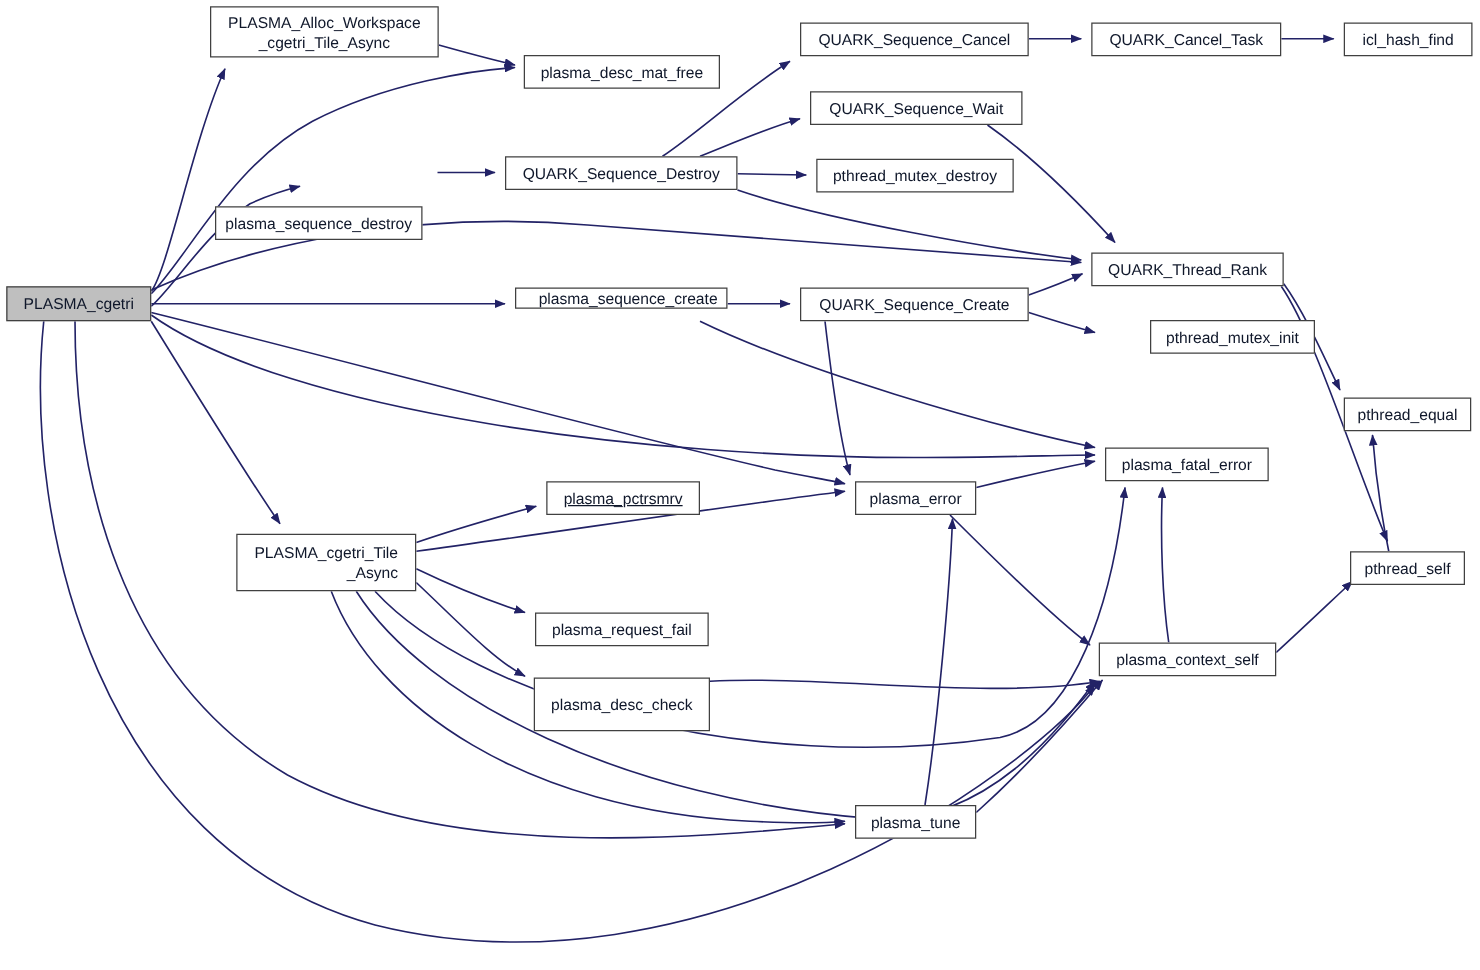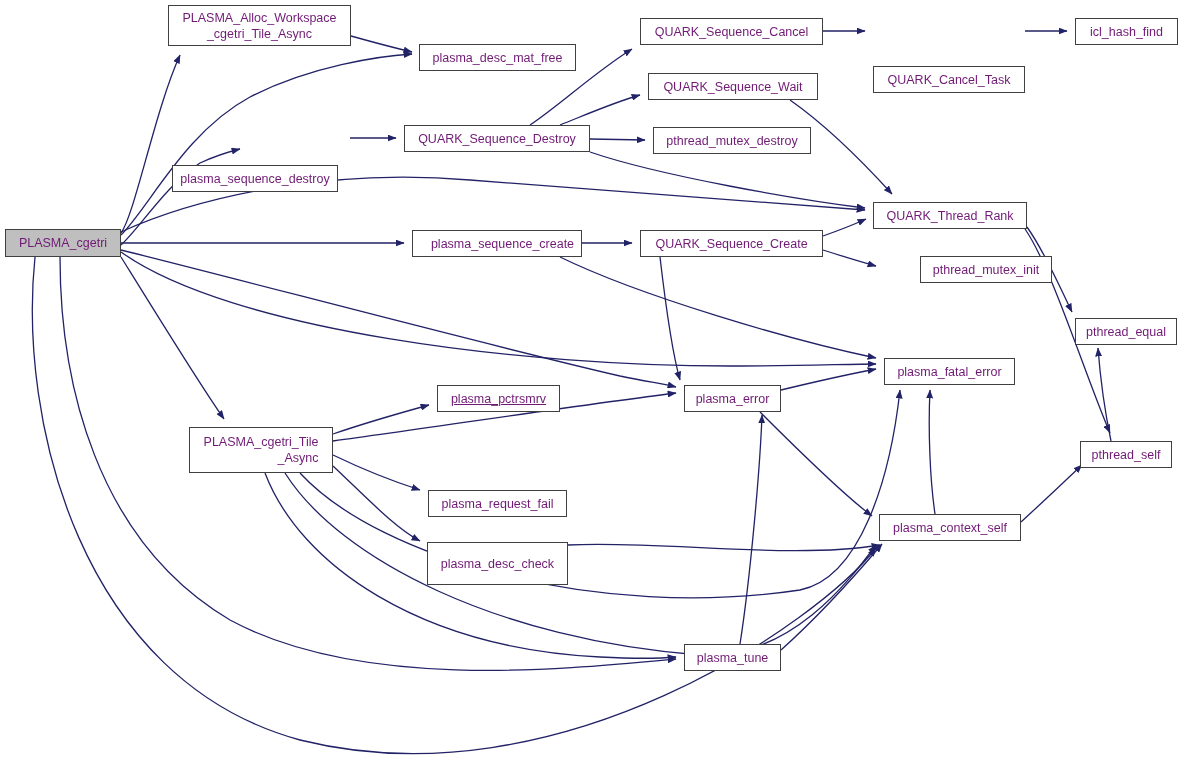--- a/index.html
+++ b/index.html
@@ -29,21 +29,21 @@
     position: absolute;
     box-sizing: border-box;
     background: #ffffff;
     border: 1px solid #404040;
     display: flex;
     align-items: center;
     justify-content: center;
     text-align: center;
     font-family: "Liberation Sans", sans-serif;
     font-size: 12.5px;
-    color: #701a75;
+    color: #0f172a;
     line-height: 1.28;
     white-space: pre-line;
     z-index: 5;
   }
   .node.root {
     background: #bfbfbf;
     border-color: #404040;
   }
 </style>
 </head>
@@ -98,29 +98,29 @@
         <path d="M781,650 C820,615 860,570 882,544" fill="none" stroke="#222266" stroke-width="1.3" marker-end="url(#arrowhead)"></path>
         <path d="M740,644 C750,580 760,470 762,415" fill="none" stroke="#222266" stroke-width="1.3" marker-end="url(#arrowhead)"></path>
         <path d="M568,545 C660,540 790,560 880,545" fill="none" stroke="#222266" stroke-width="1.3" marker-end="url(#arrowhead)"></path>
       </g>
   </svg>
   <div id="nodes-layer">
       <div class="node" style="left: 168px; top: 5px; width: 183px; height: 41px;">PLASMA_Alloc_Workspace
 _cgetri_Tile_Async</div>
       <div class="node" style="left: 419px; top: 44px; width: 157px; height: 27px;">plasma_desc_mat_free</div>
       <div class="node" style="left: 640px; top: 18px; width: 183px; height: 27px;">QUARK_Sequence_Cancel</div>
-      <div class="node" style="left: 873px; top: 18px; width: 152px; height: 27px; margin-top: 48px;">QUARK_Cancel_Task</div>
+      <div class="node" style="left: 873px; top: 18px; width: 152px; height: 27px;">QUARK_Cancel_Task</div>
       <div class="node" style="left: 1075px; top: 18px; width: 103px; height: 27px;">icl_hash_find</div>
       <div class="node" style="left: 648px; top: 73px; width: 170px; height: 27px;">QUARK_Sequence_Wait</div>
       <div class="node" style="left: 172px; top: 125px; width: 166px; height: 27px; margin-top: 40px;">plasma_sequence_destroy</div>
       <div class="node" style="left: 404px; top: 125px; width: 186px; height: 27px;">QUARK_Sequence_Destroy</div>
       <div class="node" style="left: 653px; top: 127px; width: 158px; height: 27px;">pthread_mutex_destroy</div>
       <div class="node" style="left: 873px; top: 202px; width: 154px; height: 27px;">QUARK_Thread_Rank</div>
       <div class="node root" style="left: 5px; top: 229px; width: 116px; height: 28px;">PLASMA_cgetri</div>
-      <div class="node" style="left: 412px; top: 230px; width: 170px; height: 27px; padding-left: 11px;">plasma_sequence_create</div>
+      <div class="node" style="left: 412px; top: 230px; width: 170px; height: 17px; padding-left: 11px;">plasma_sequence_create</div>
       <div class="node" style="left: 640px; top: 230px; width: 183px; height: 27px;">QUARK_Sequence_Create</div>
       <div class="node" style="left: 883px; top: 256px; width: 132px; height: 27px; margin-left: 37px;">pthread_mutex_init</div>
       <div class="node" style="left: 1075px; top: 318px; width: 102px; height: 27px;">pthread_equal</div>
       <div class="node" style="left: 884px; top: 358px; width: 131px; height: 27px;">plasma_fatal_error</div>
       <div class="node" style="left: 437px; top: 385px; width: 123px; height: 27px; text-decoration: underline;">plasma_pctrsmrv</div>
       <div class="node" style="left: 684px; top: 385px; width: 97px; height: 27px;">plasma_error</div>
       <div class="node" style="left: 189px; top: 427px; width: 144px; height: 46px; text-align: right;">PLASMA_cgetri_Tile
 _Async</div>
       <div class="node" style="left: 1080px; top: 441px; width: 92px; height: 27px;">pthread_self</div>
       <div class="node" style="left: 428px; top: 490px; width: 139px; height: 27px;">plasma_request_fail</div>

